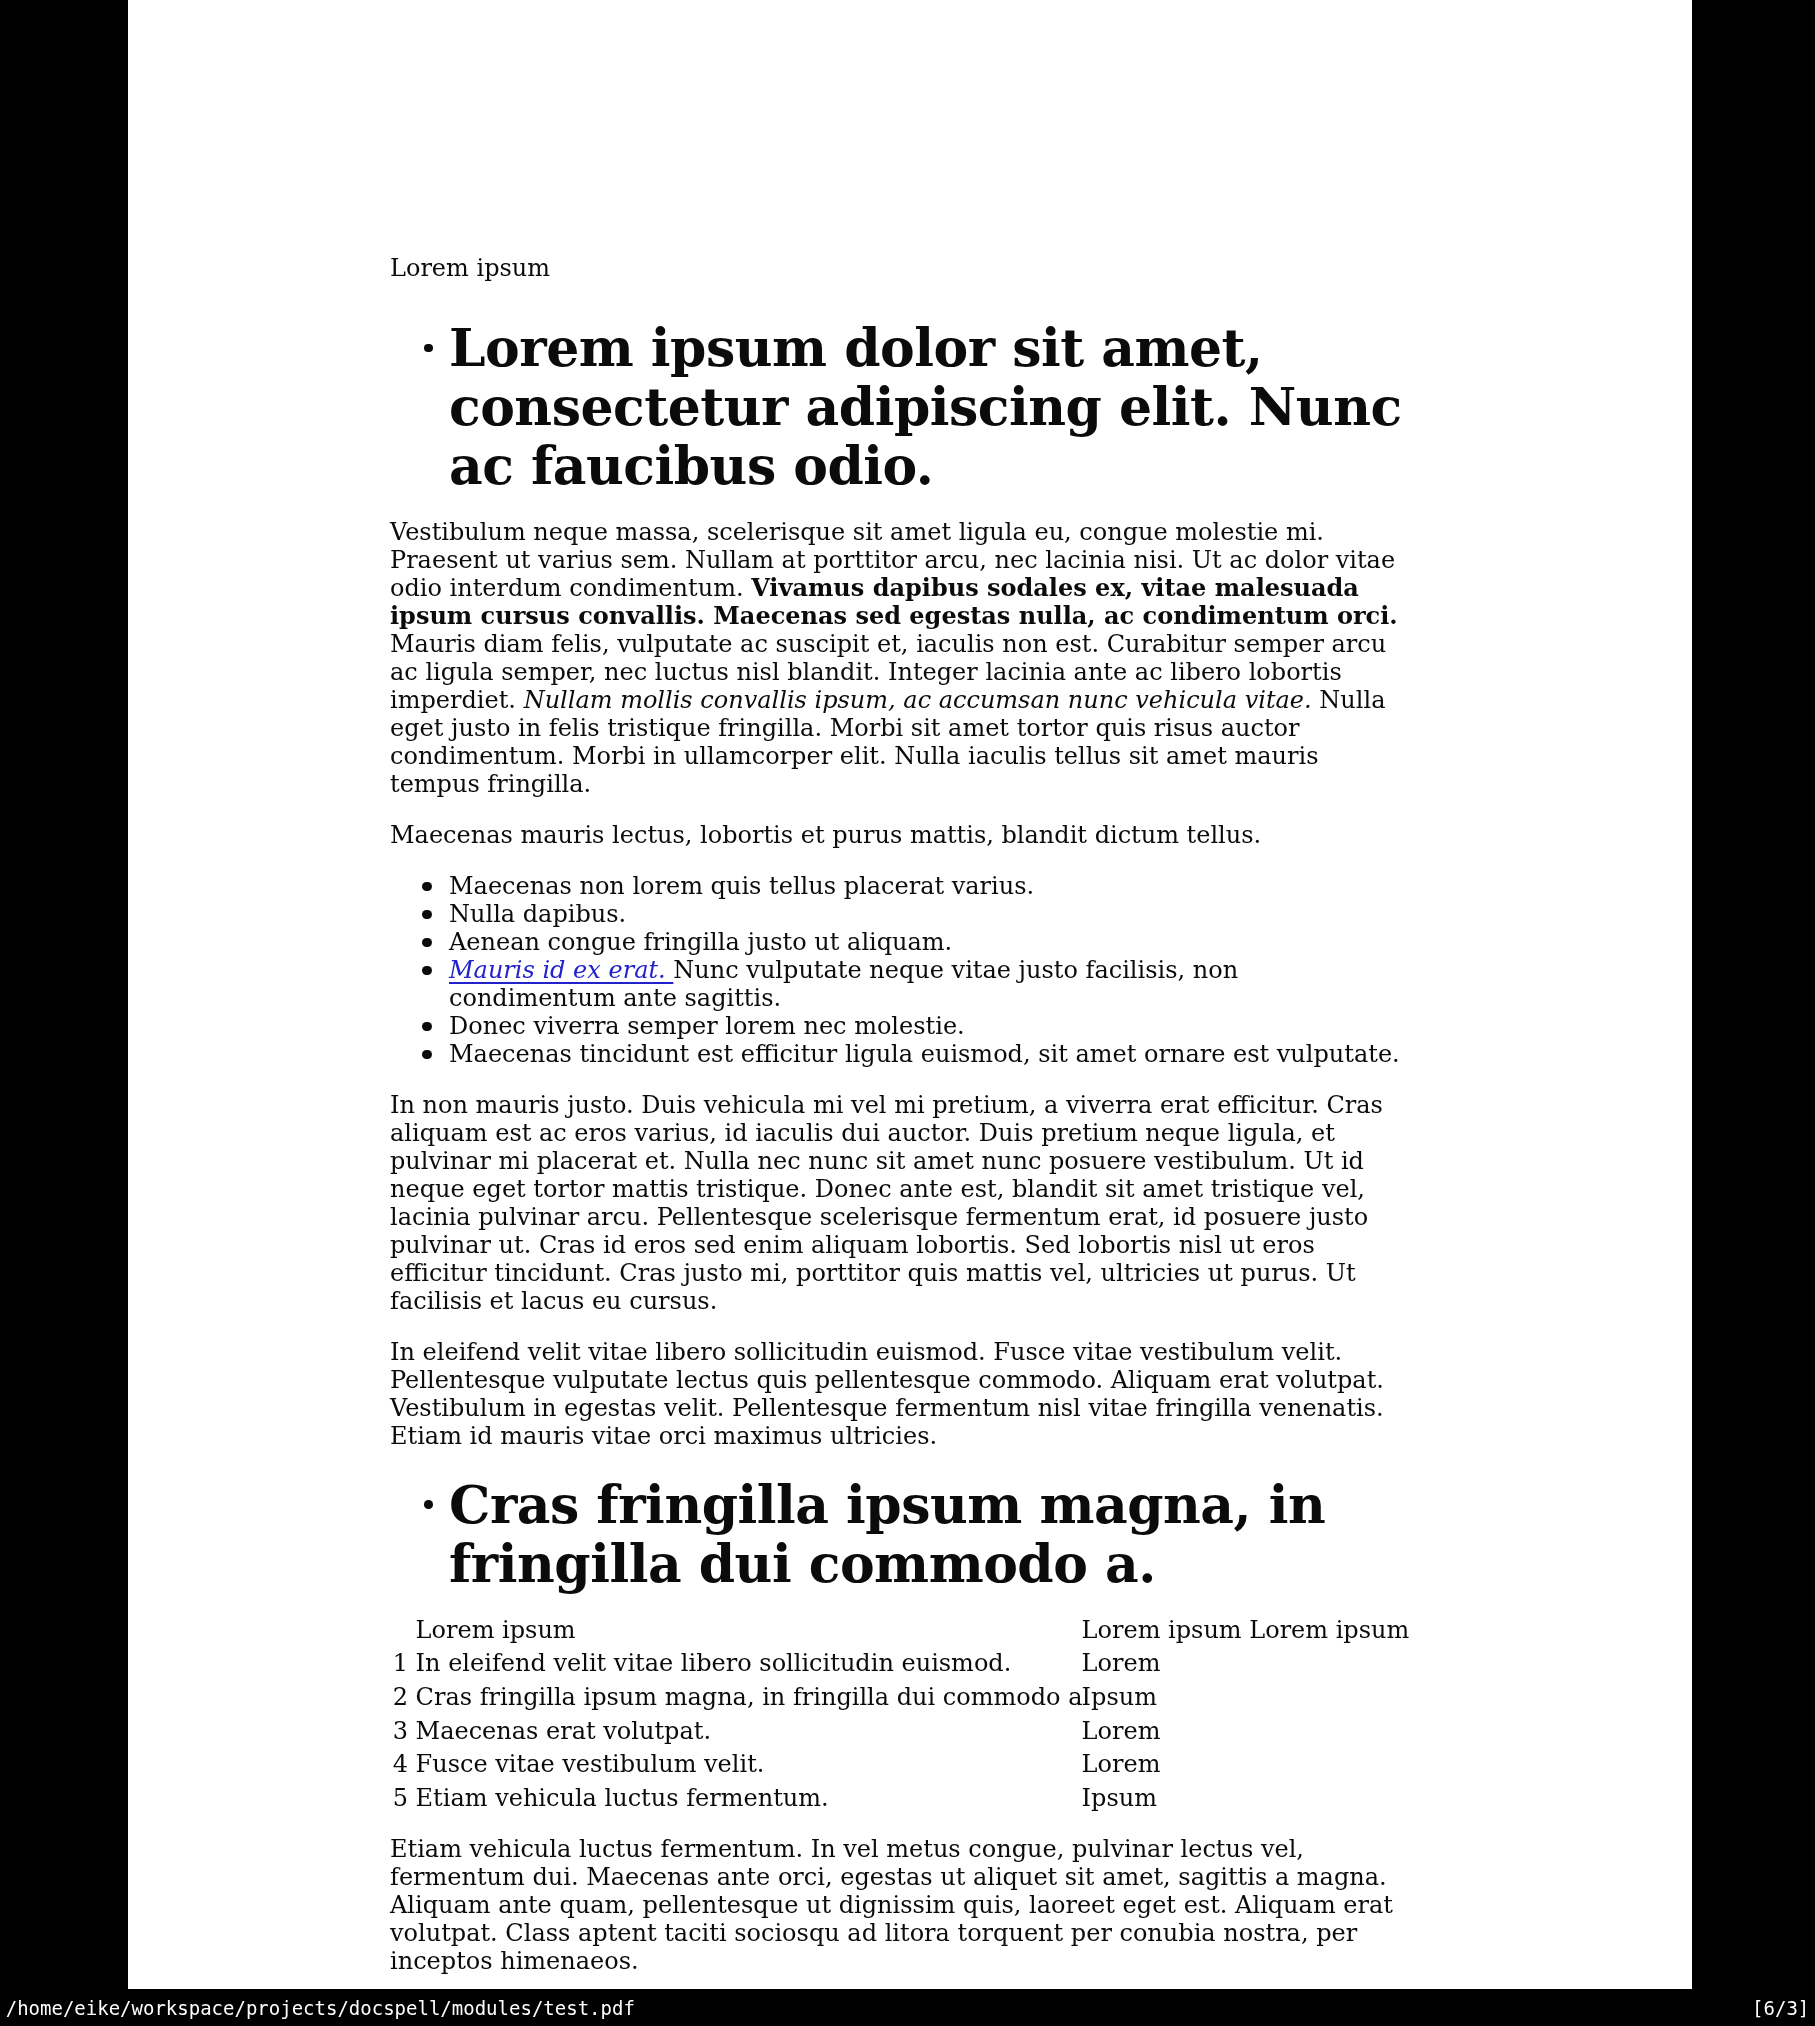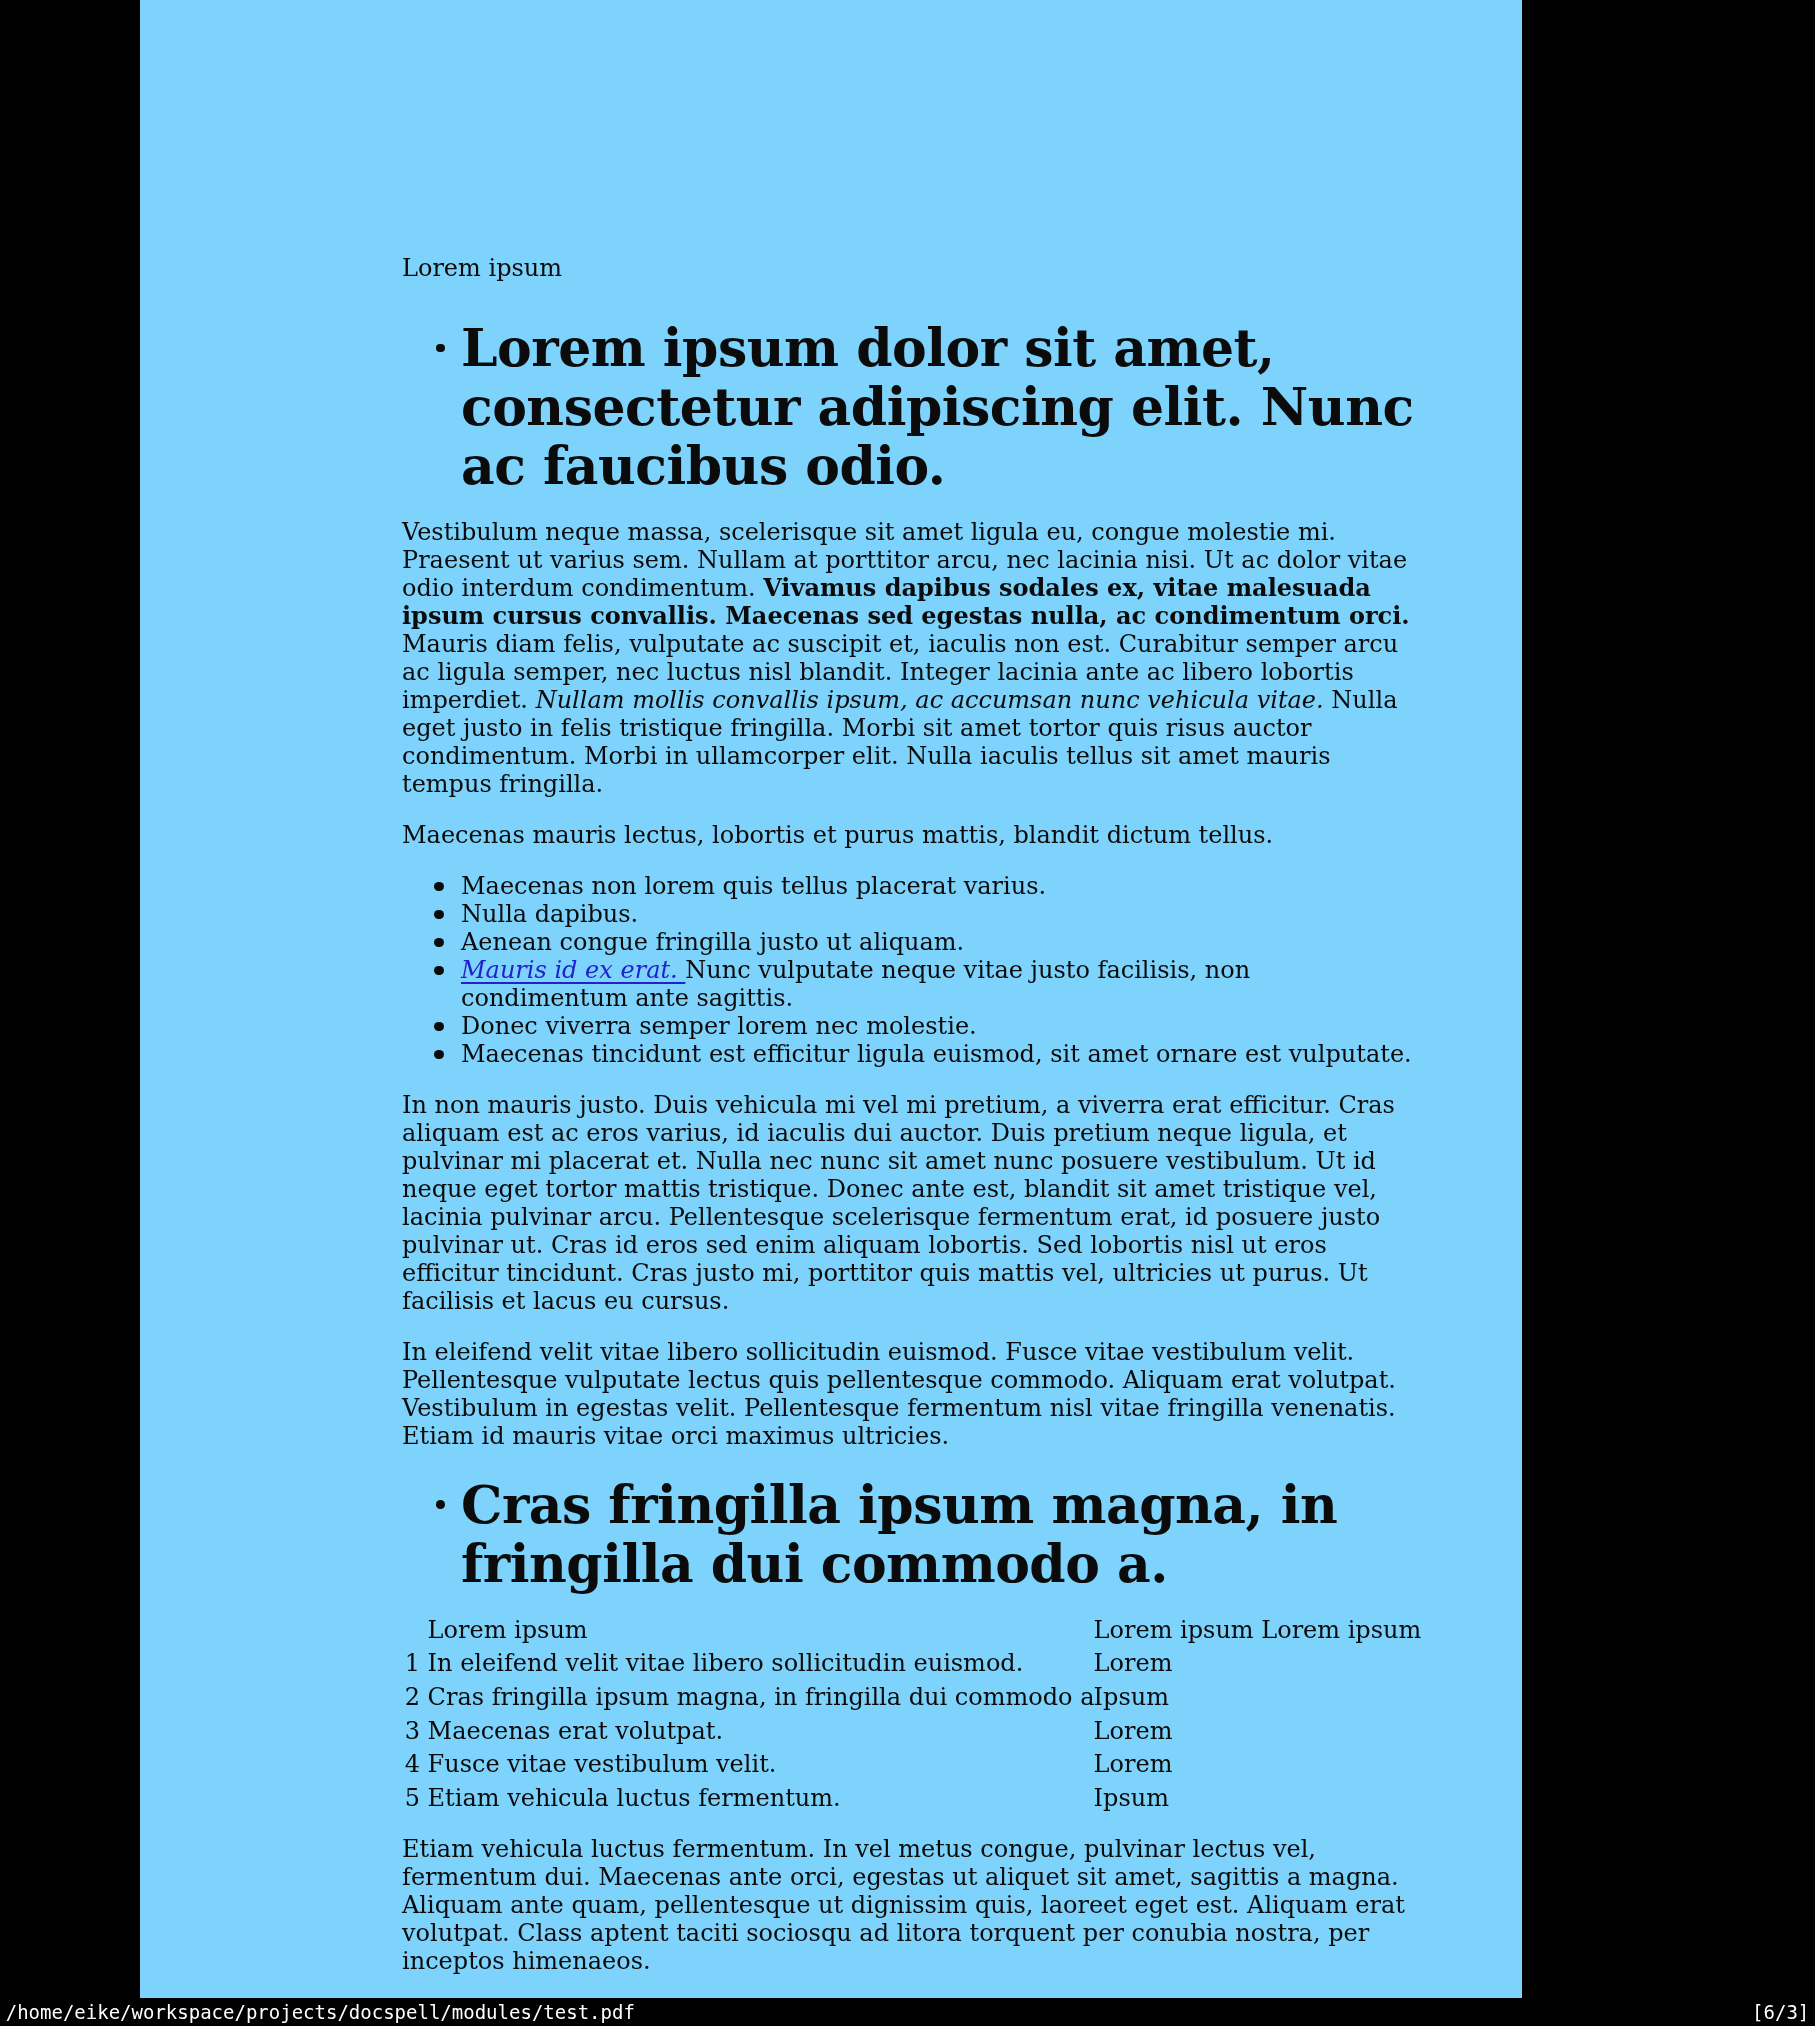--- a/index.html
+++ b/index.html
@@ -4,24 +4,23 @@
 <style>
   * { margin: 0; padding: 0; box-sizing: border-box; }
   html, body { width: 1815px; height: 2026px; overflow: hidden; }
   body { background: #000; font-family: "DejaVu Serif", serif; color: #0b0b0b; }
 
   .viewport { position: absolute; inset: 0; background: #000; }
 
   .page {
     position: absolute;
     left: 128px; top: 0;
-    width: 1382px; height: 1999px;
-    background: #7dd3fc;
+    width: 1564px; height: 1999px;
+    background: #ffffff;
     overflow: hidden;
-    margin-left: 12px;
   }
 
   .content {
     position: absolute;
     left: 262px; top: 0;
     width: 1022px;
     padding-top: 254px;
     font-size: 24px;
     line-height: 28px;
   }
@@ -79,21 +78,21 @@
     line-height: 28px;
   }
   .trow + .trow { margin-top: 5.7px; }
   .tnum { text-align: right; padding-right: 7.6px; }
   .tdesc { white-space: nowrap; overflow: hidden; }
   .tval { }
 
   .statusbar {
     position: absolute;
     left: 0; bottom: 0;
-    width: 1815px; height: 28px;
+    width: 1815px; height: 37px;
     background: #000000;
     color: #ffffff;
     font-family: "DejaVu Sans Mono", monospace;
     font-size: 19px;
     display: flex;
     justify-content: space-between;
     align-items: center;
     padding: 0 5.7px;
     margin-top: 17px;
   }

